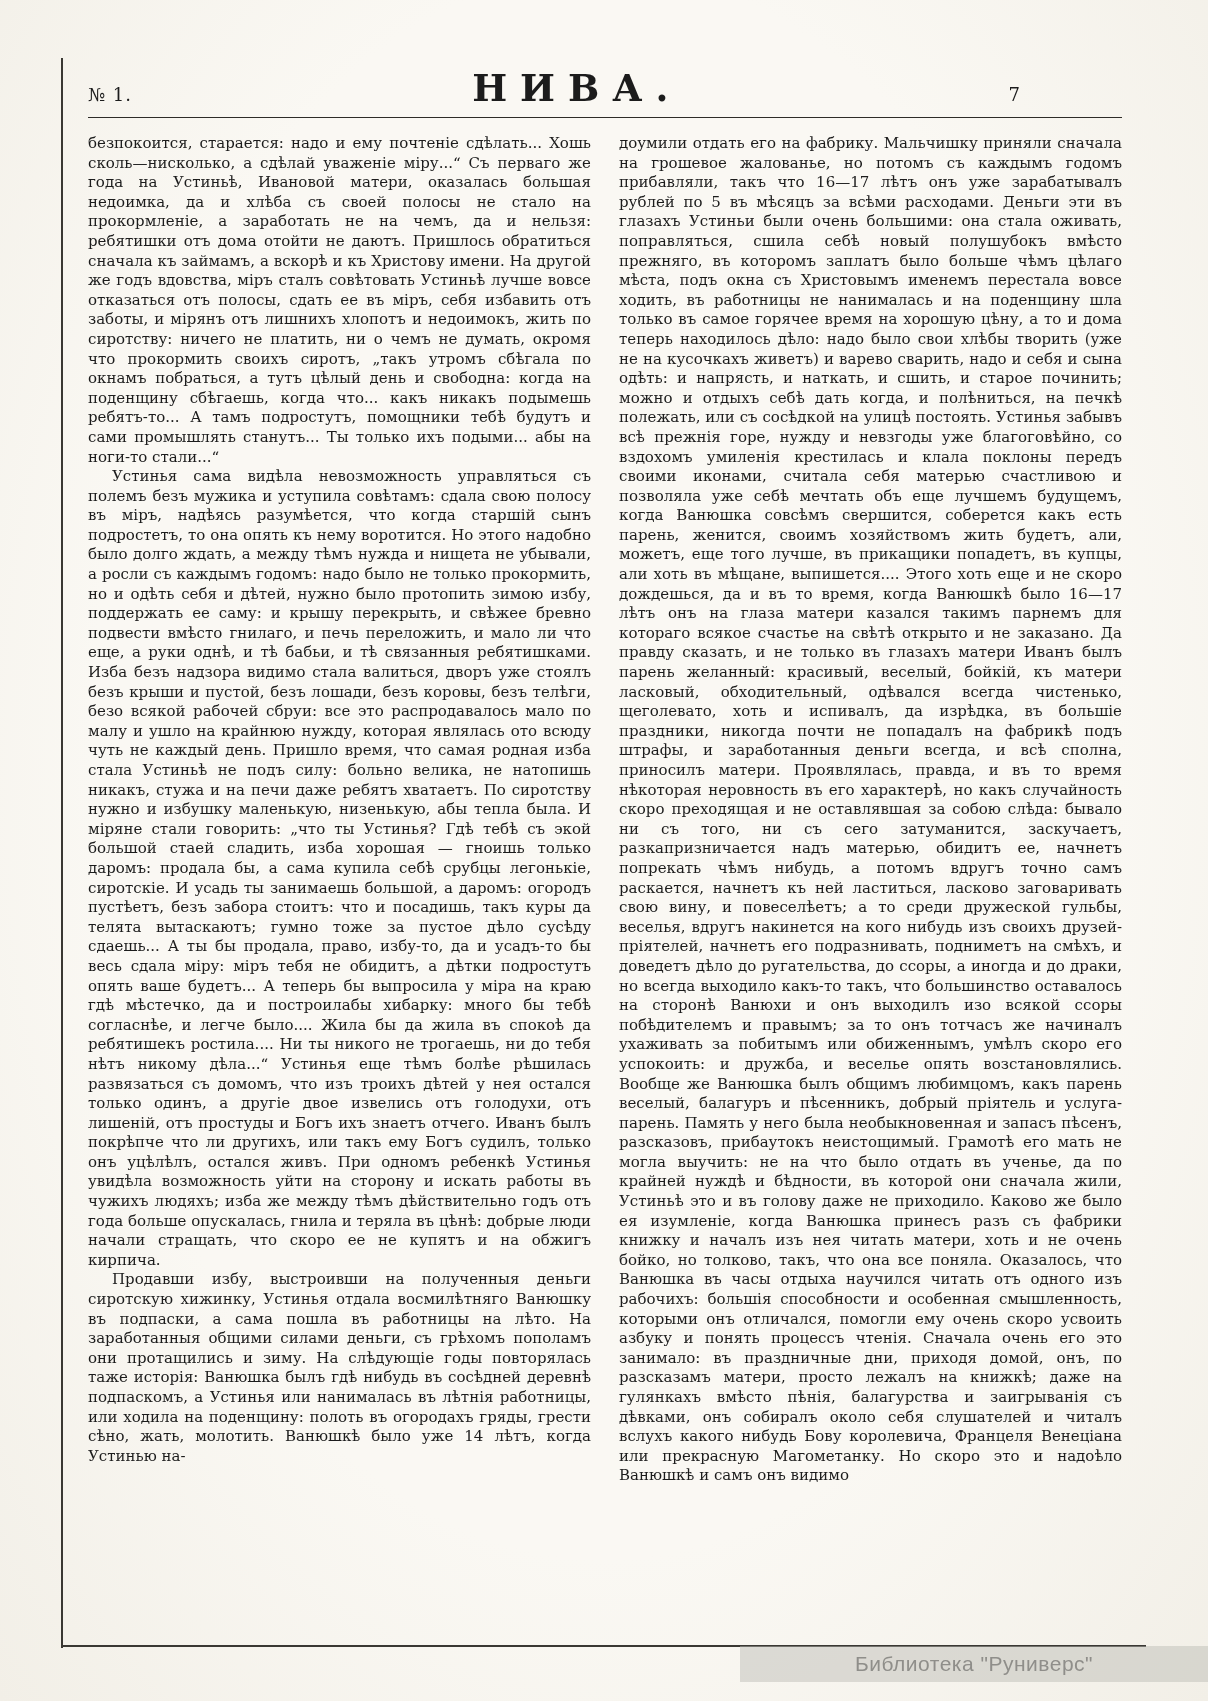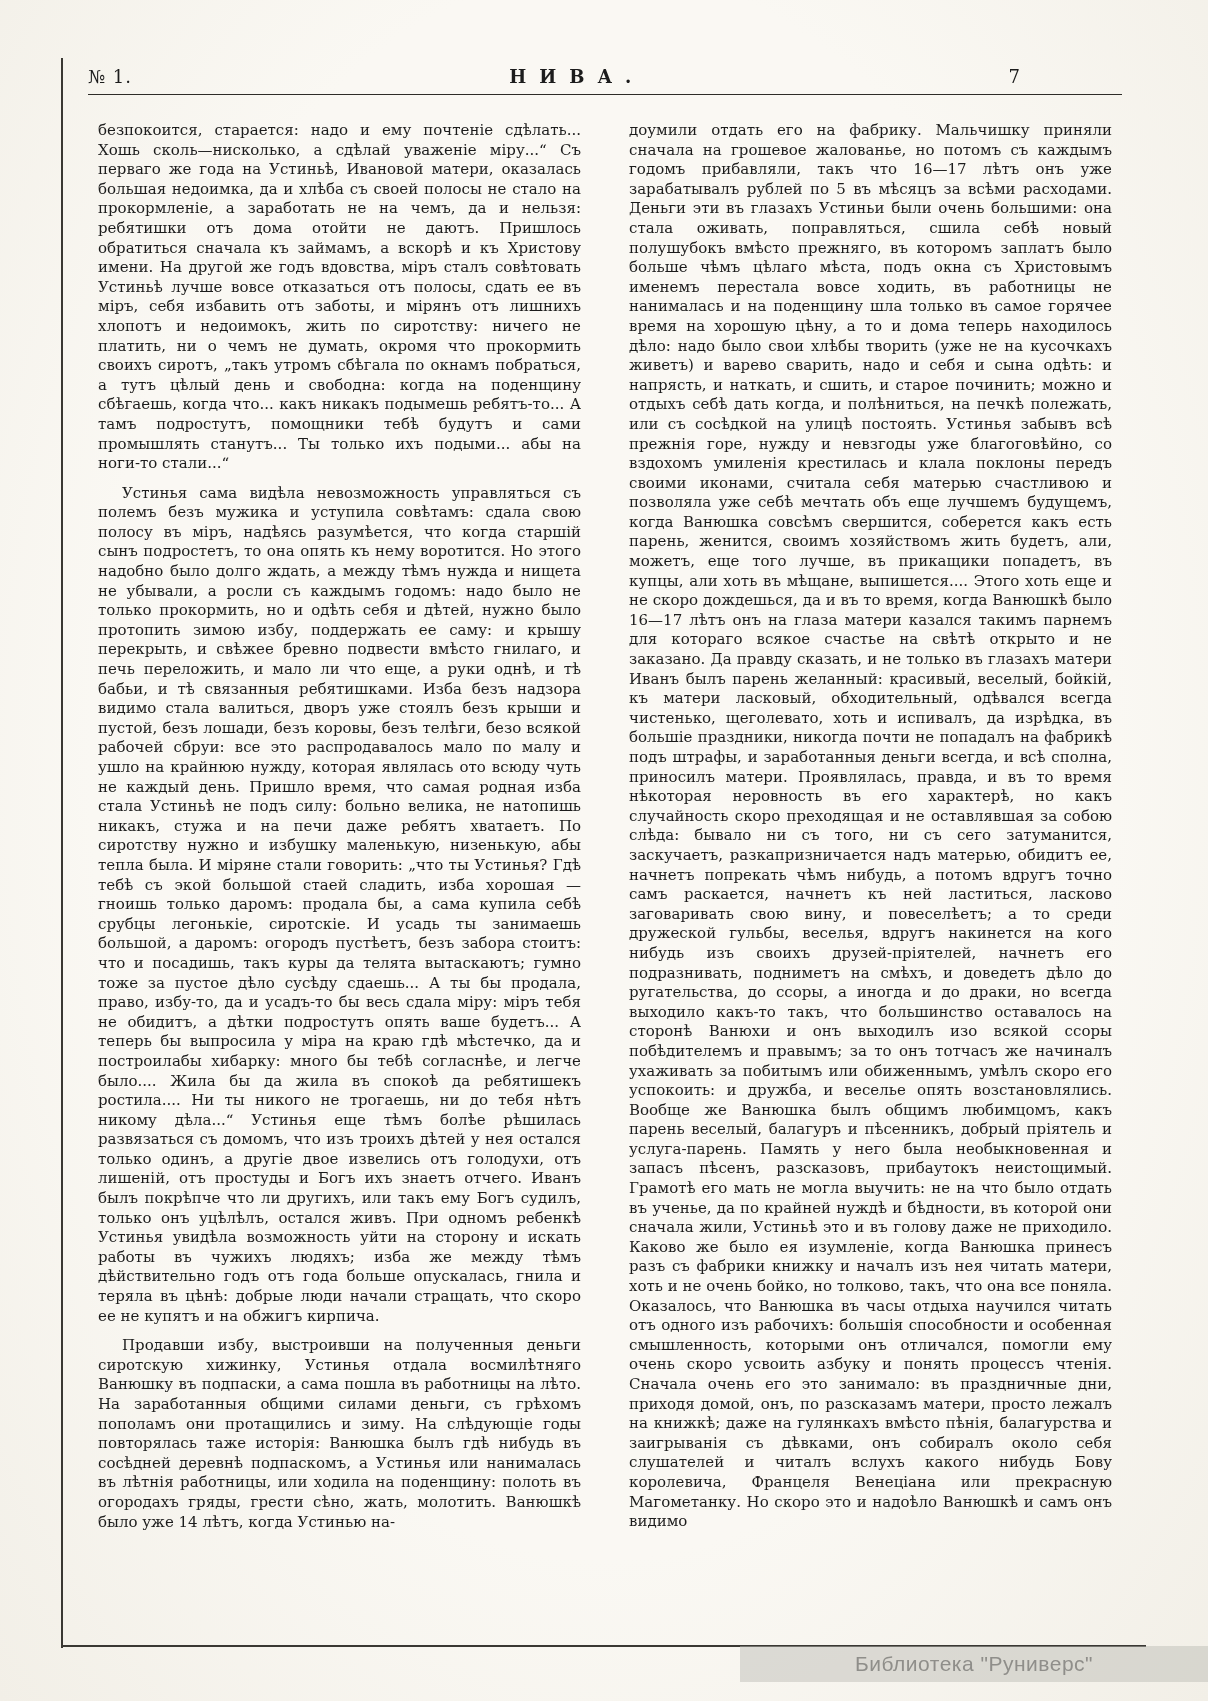--- a/index.html
+++ b/index.html
@@ -43,21 +43,21 @@
   .page-header {
     display: flex;
     align-items: baseline;
     justify-content: space-between;
   }
   .issue {
     font-size: 18px;
     letter-spacing: 1px;
   }
   .title {
-    font-size: 18px;
+    font-size: 37px;
     font-weight: bold;
     letter-spacing: 13px;
     text-indent: 13px;
   }
   .pagenum {
     font-size: 18px;
     padding-right: 102px;
   }
   .header-rule {
     margin-top: 7px;
@@ -70,21 +70,21 @@
     height: 1515px;
     overflow: hidden;
   }
   .col {
     width: 503px;
     font-size: 15px;
     line-height: 19.6px;
     text-align: justify;
   }
   .col p {
-    margin: 10px;
+    margin: 0;
     text-indent: 24px;
   }
   .col p.noindent {
     text-indent: 0;
   }
   .watermark {
     position: absolute;
     left: 740px;
     top: 1646px;
     width: 468px;

